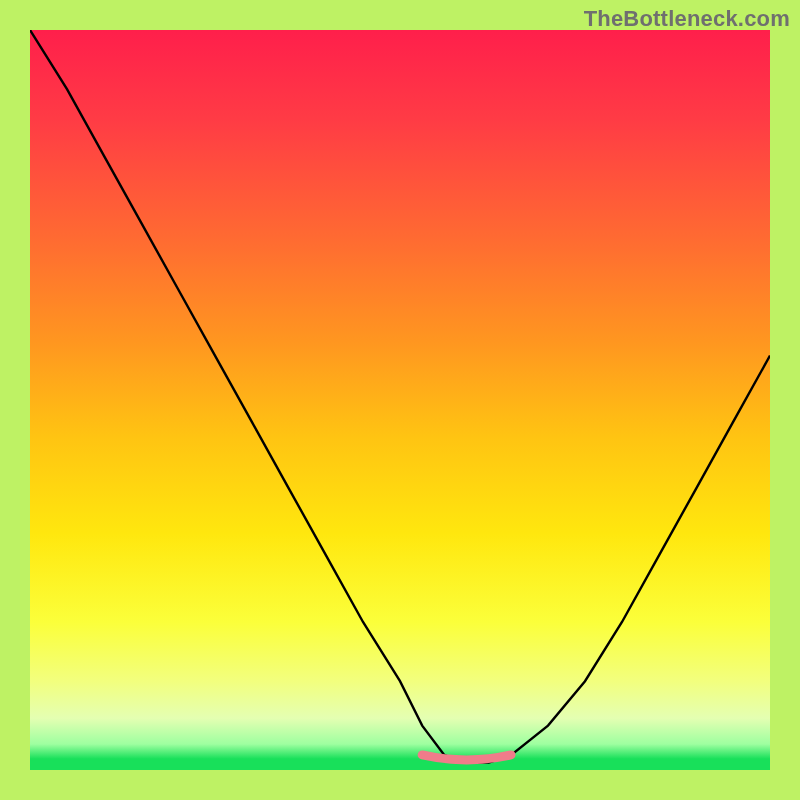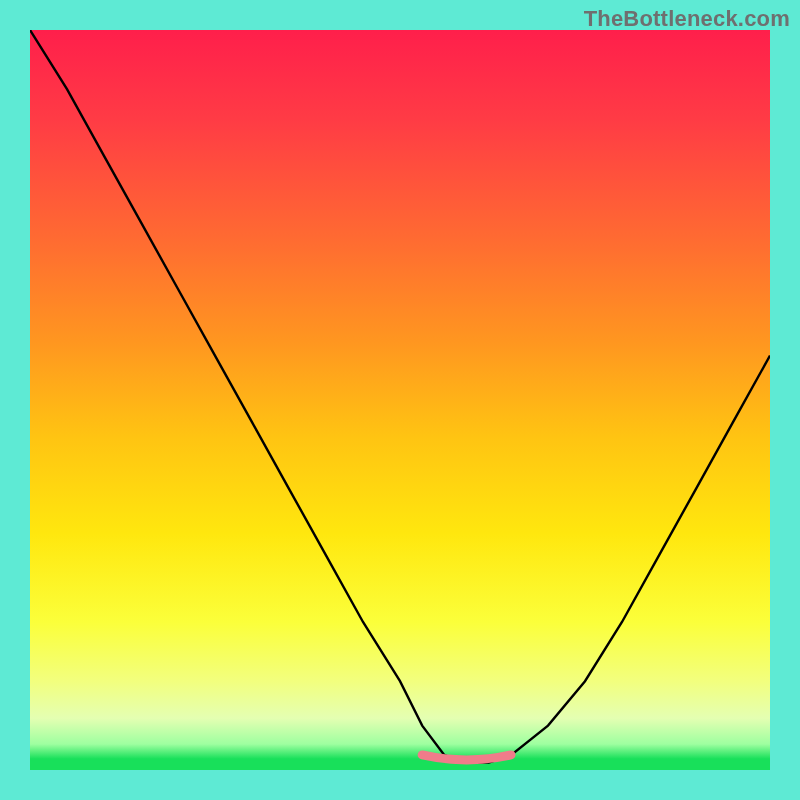--- a/index.html
+++ b/index.html
@@ -8,21 +8,21 @@
     width: 800px;
     height: 800px;
     background: #000;
     overflow: hidden;
     font-family: Arial, Helvetica, sans-serif;
   }
   .stage {
     position: relative;
     width: 800px;
     height: 800px;
-    background: #5eead4;
+    background: #bef264;
   }
   .plot {
     position: absolute;
     left: 30px;
     top: 30px;
     width: 740px;
     height: 740px;
   }
   .gradient {
     position: absolute;

